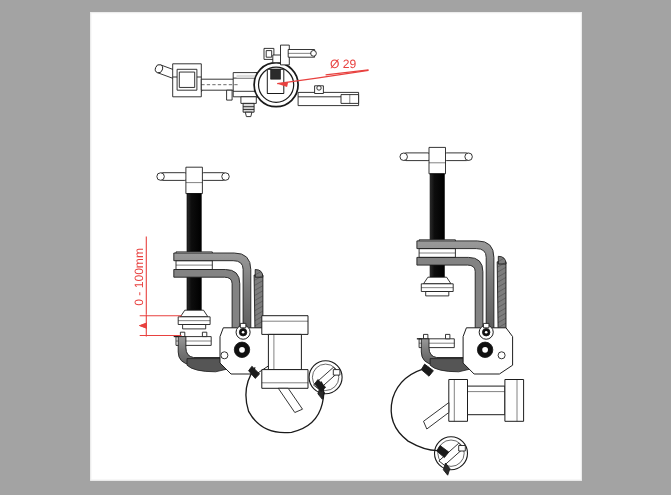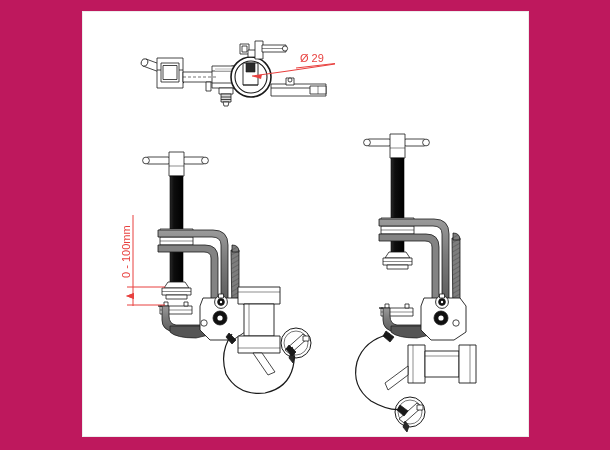--- a/index.html
+++ b/index.html
@@ -6,21 +6,21 @@
   html, body {
     margin: 0;
     padding: 0;
     background: #ffffff;
     font-family: "Liberation Sans", sans-serif;
   }
   #page {
     position: relative;
     width: 610px;
     height: 450px;
-    background: #be185d;
+    background: #a3a3a3;
     overflow: hidden;
   }
   #frame {
     position: absolute;
     left: 82px;
     top: 11px;
     width: 447px;
     height: 426px;
     border: 1px solid #ececec;
     box-sizing: border-box;

